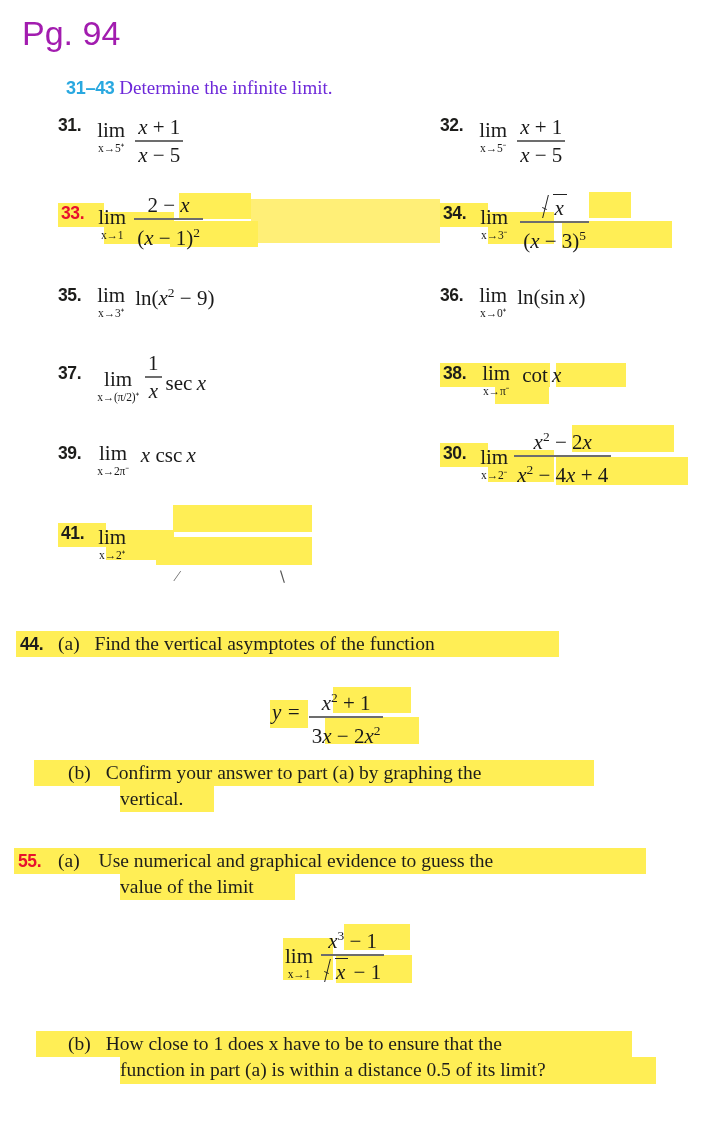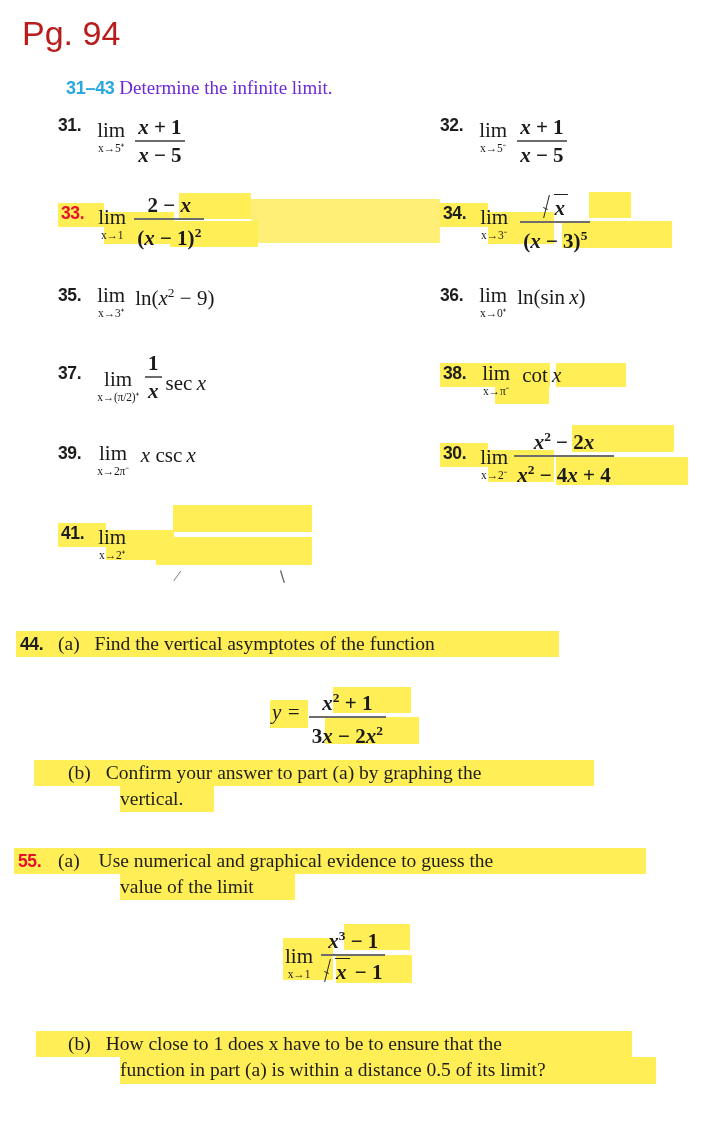--- a/index.html
+++ b/index.html
@@ -17,21 +17,21 @@
   }
 
   
   #page-title {
     position: absolute;
     left: 22px;
     top: 14px;
     font-family: "Liberation Sans", sans-serif;
     font-size: 34px;
     font-weight: 400;
-    color: #b91c1c;
+    color: #a21caf;
     letter-spacing: 0px;
   }
 
   
   #section-range-heading {
     position: absolute;
     left: 66px;
     top: 77px;
     font-size: 19px;
     white-space: nowrap;
@@ -82,21 +82,20 @@
     line-height: 13px;
     margin-top: 1px;
     letter-spacing: -0.2px;
   }
   .frac {
     display: inline-flex;
     flex-direction: column;
     align-items: center;
     font-family: "Liberation Serif", serif;
     font-size: 21px;
-    font-weight: bold;
   }
   .frac .num, .frac .den {
     padding: 0 3px;
     line-height: 24px;
     white-space: nowrap;
   }
   .frac .bar {
     height: 1.6px;
     background: #6d6d6d;
     width: 100%;

